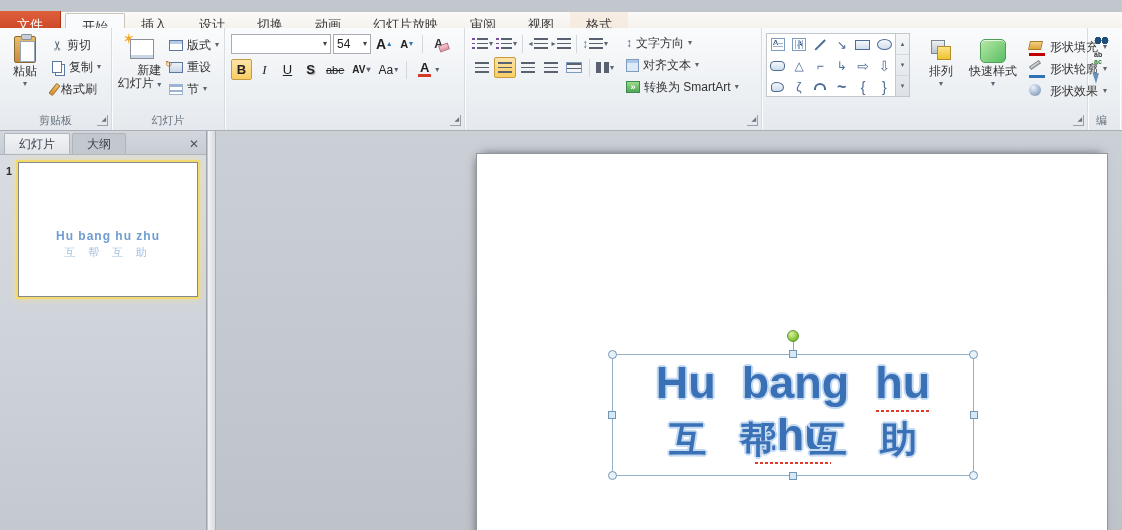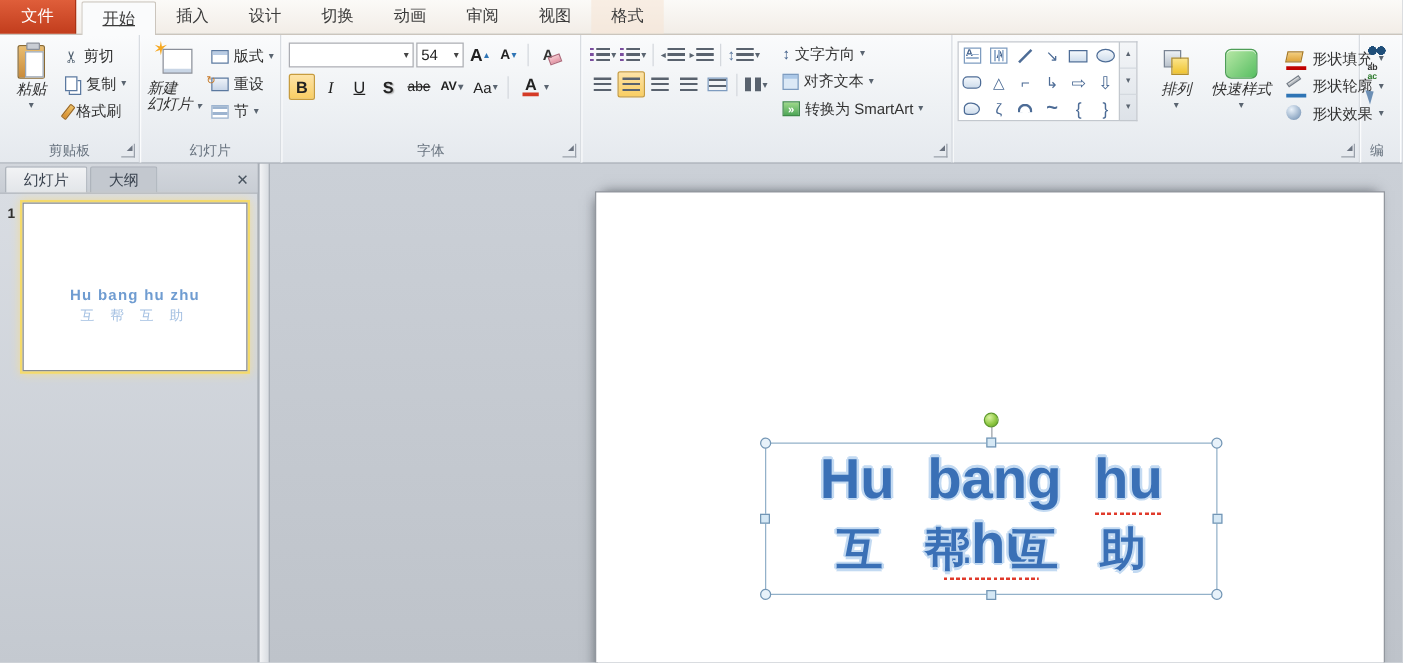--- a/index.html
+++ b/index.html
@@ -1,21 +1,21 @@
 <!DOCTYPE html>
 <html><head>
 <meta charset="utf-8">
 <style>
   * { margin:0; padding:0; box-sizing:border-box; }
   html,body { width:1122px; height:530px; }
   body { font-family:"Liberation Sans", sans-serif; font-size:12px; color:#333; }
   .app { position:relative; width:1122px; height:530px; overflow:hidden; background:#C2C7CE; }
 
   
-  .tabbar { position:absolute; left:0; top:0; width:1122px; height:28px;
+  .tabbar { position:absolute; left:0; top:12px; width:1122px; height:28px;
     background:linear-gradient(#FBFAF8,#F2EDE7); border-bottom:1px solid #CBC5BD;
     display:flex; align-items:flex-end; }
   .tab { height:27px; line-height:26px; padding:0 16px; font-size:13px; color:#3b3b3b; cursor:default; }
   .tab.file { background:linear-gradient(#E05F3B,#C23D1D); color:#fff; height:28px; line-height:28px;
     border-right:1px solid #A93314; margin-right:4px; padding:0 17px; }
   .tab.active { background:#FAFBFC; border:1px solid #CBC5BD; border-bottom:none;
     border-radius:2px 2px 0 0; margin-bottom:-1px;text-decoration:underline; }
   .tab.fmt { background:rgba(246,228,212,0.55); }
 
   
@@ -24,21 +24,21 @@
   .grp { position:relative; height:100%; border-right:1px solid #D8DCE1; box-shadow:1px 0 0 #FBFCFD; flex:none; }
   .gc { position:absolute; left:0; top:2px; right:0; height:80px; display:flex; align-items:flex-start; }
   .glabel { position:absolute; left:0; right:0; bottom:3px; height:14px; text-align:center;
     font-size:11px; color:#68737F; }
   .launcher { position:absolute; right:3px; bottom:4px; width:11px; height:11px;
     border:1px solid #9AA1AB; border-top:none; border-left:none; font-size:6px; line-height:9px;
     text-align:right; color:#6B7380; padding-right:1px; }
 
   .bigbtn { height:78px; width:44px; display:flex; flex-direction:column; align-items:center;
     justify-content:flex-start; padding-top:5px; gap:2px; border:1px solid transparent; border-radius:3px; }
-  .bigbtn .bl { font-size:12px; color:#333; text-align:left; line-height:13px;font-style:italic; }
+  .bigbtn .bl { font-size:12px; color:#333; text-align:right; line-height:13px; }
   .dd { font-size:8px; color:#5a6470; line-height:8px; }
   .col { display:flex; flex-direction:column; padding-top:4px; }
   .sbtn { height:22px; display:flex; align-items:center; gap:4px; padding:0 4px; border:1px solid transparent;
     border-radius:2px; white-space:nowrap; }
   .gi { font-size:12px; color:#5B79A0; }
 
   
   .ic-paste { position:relative; width:22px; height:27px; background:linear-gradient(#E9BD70,#C98B3B);
     border:1px solid #8A6A33; border-radius:2px; }
   .ic-paste::before { content:""; position:absolute; left:5px; top:4px; width:13px; height:19px;
@@ -208,20 +208,21 @@
 
 <div class="app">
 
   <div class="tabbar">
     <div class="tab file">文件</div>
     <div class="tab active">开始</div>
     <div class="tab">插入</div>
     <div class="tab">设计</div>
     <div class="tab">切换</div>
     <div class="tab">动画</div>
+    <div class="tab">幻灯片放映</div>
     <div class="tab">审阅</div>
     <div class="tab">视图</div>
     <div class="tab fmt">格式</div>
   </div>
 
   <div class="ribbon">
 
     <div class="grp" style="width:112px">
       <div class="gc" style="padding-left:3px">
         <div class="bigbtn">
@@ -320,21 +321,20 @@
             <div class="fbtn">
               <span class="ic-colorA">
                 <span>A</span>
                 <span class="red-bar"></span>
               </span>
               <span class="dd">▾</span>
             </div>
           </div>
         </div>
       </div>
-      <div class="glabel">字体</div>
       <div class="launcher">◢</div>
     </div>
 
     <div class="grp" style="width:297px">
       <div class="gc">
         <div class="pg">
           <div class="pgl">
             <div class="prow">
               <div class="pbtn">
                 <span class="bars dots"></span>

